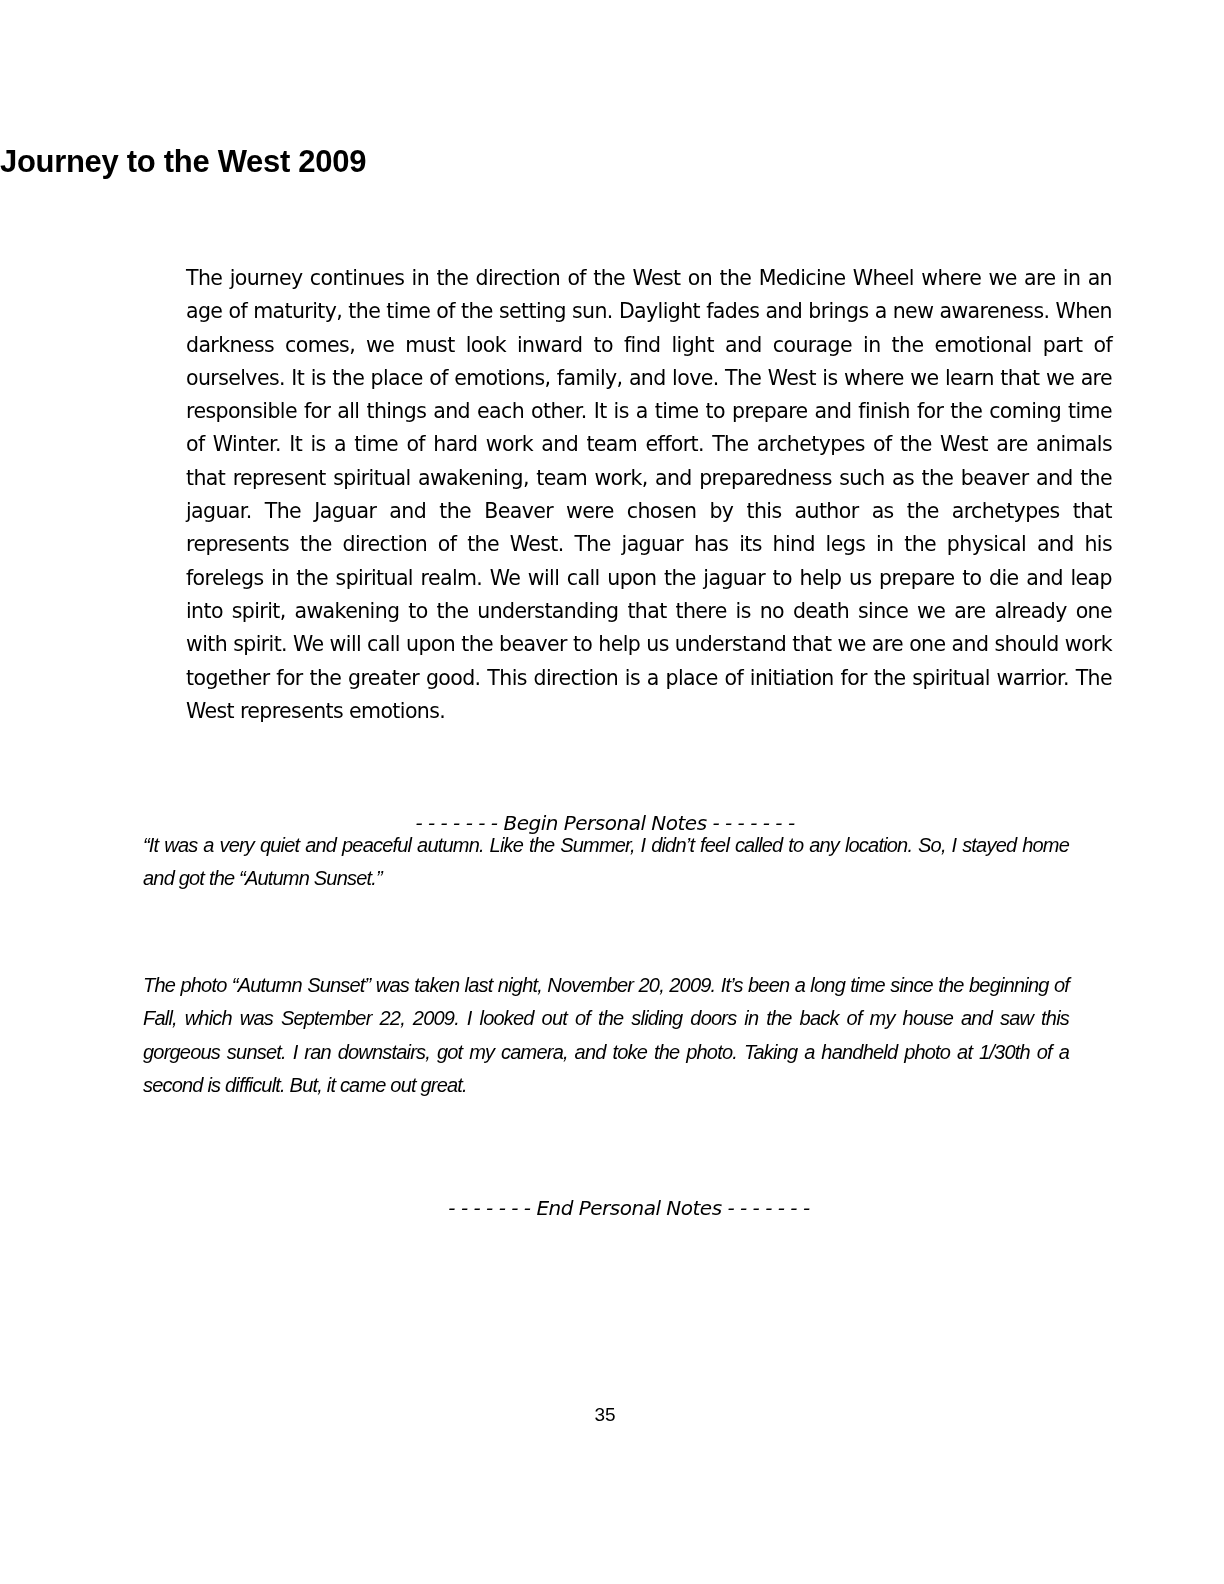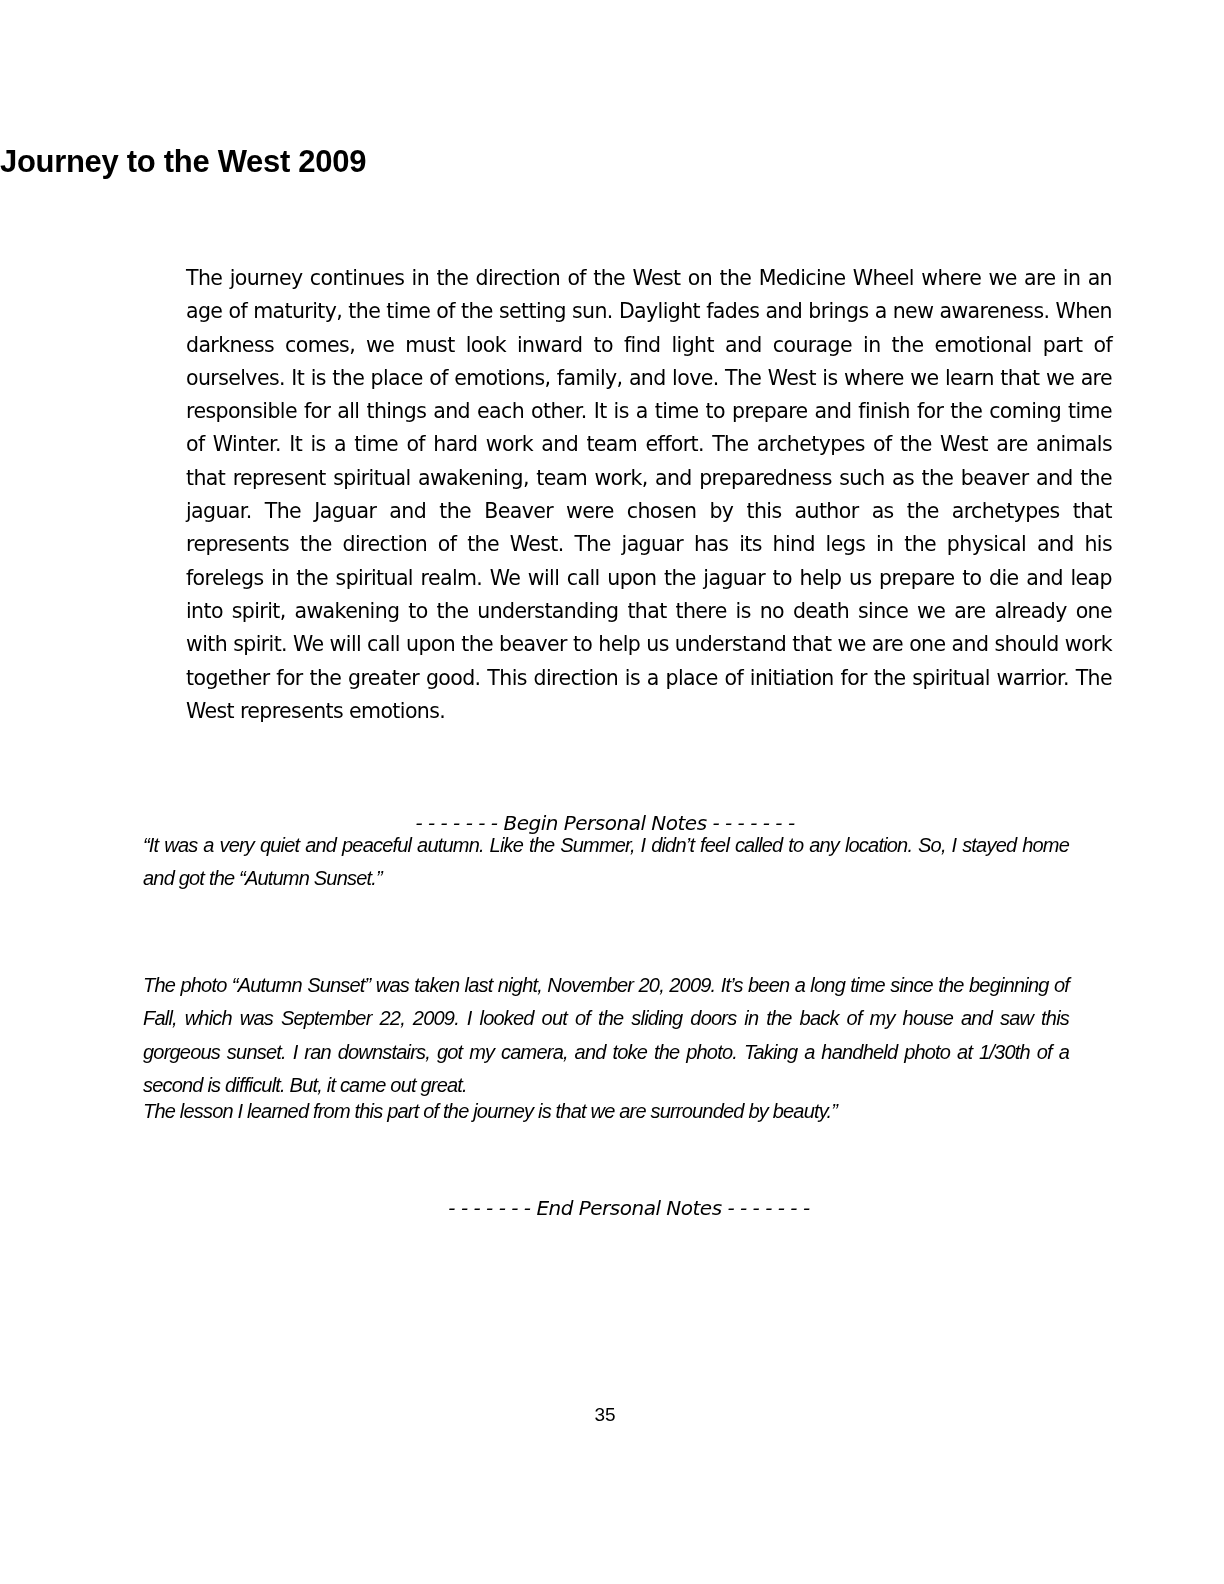--- a/index.html
+++ b/index.html
@@ -38,20 +38,17 @@
   <div class="body-text">The journey continues in the direction of the West on the Medicine Wheel where we are in an age of maturity, the time of the setting sun. Daylight fades and brings a new awareness. When darkness comes, we must look inward to find light and courage in the emotional part of ourselves. It is the place of emotions, family, and love. The West is where we learn that we are responsible for all things and each other. It is a time to prepare and finish for the coming time of Winter. It is a time of hard work and team effort. The archetypes of the West are animals that represent spiritual awakening, team work, and preparedness such as the beaver and the jaguar. The Jaguar and the Beaver were chosen by this author as the archetypes that represents the direction of the West. The jaguar has its hind legs in the physical and his forelegs in the spiritual realm. We will call upon the jaguar to help us prepare to die and leap into spirit, awakening to the understanding that there is no death since we are already one with spirit. We will call upon the beaver to help us understand that we are one and should work together for the greater good. This direction is a place of initiation for the spiritual warrior. The West represents emotions.</div>
 
   <div class="divider" style="top:763px;margin-top:48px;">- - - - - - - Begin Personal Notes - - - - - - -</div>
 
   <div class="notes" style="top:829px;">
     <p>“It was a very quiet and peaceful autumn. Like the Summer, I didn’t feel called to any location. So, I stayed home and got the “Autumn Sunset.”</p>
   </div>
   <div class="notes" style="top:929px;margin-top:40px;">
     <p>The photo “Autumn Sunset” was taken last night, November 20, 2009. It’s been a long time since the beginning of Fall, which was September 22, 2009. I looked out of the sliding doors in the back of my house and saw this gorgeous sunset. I ran downstairs, got my camera, and toke the photo. Taking a handheld photo at 1/30th of a second is difficult. But, it came out great.</p>
   </div>
-  <div class="notes" style="top:1095px;">
-    <p>The lesson I learned from this part of the journey is that we are surrounded by beauty.”</p>
-  </div>
 
   <div class="divider" style="top:1196px;padding-left:24px;">- - - - - - - End Personal Notes - - - - - - -</div>
 
   <div class="page-number">35</div>
 </div>
 
 </body></html>

